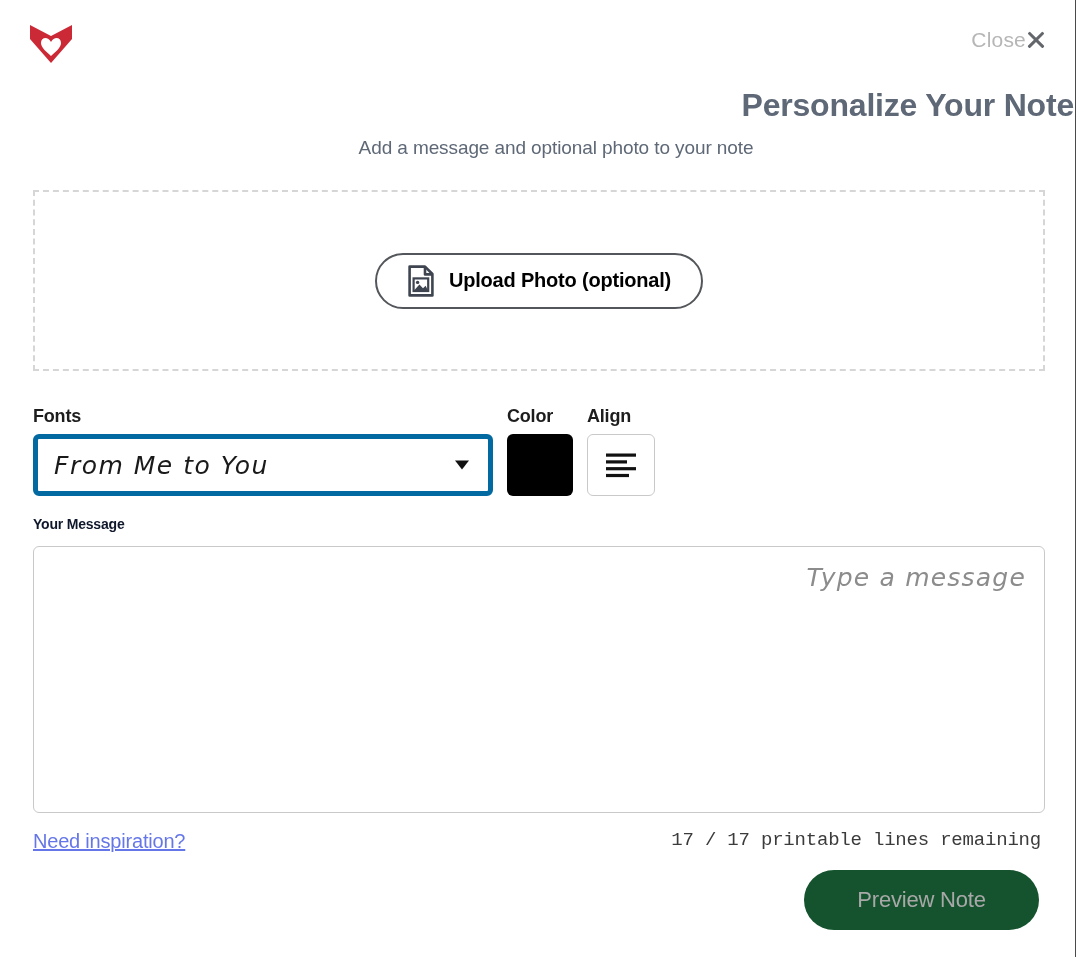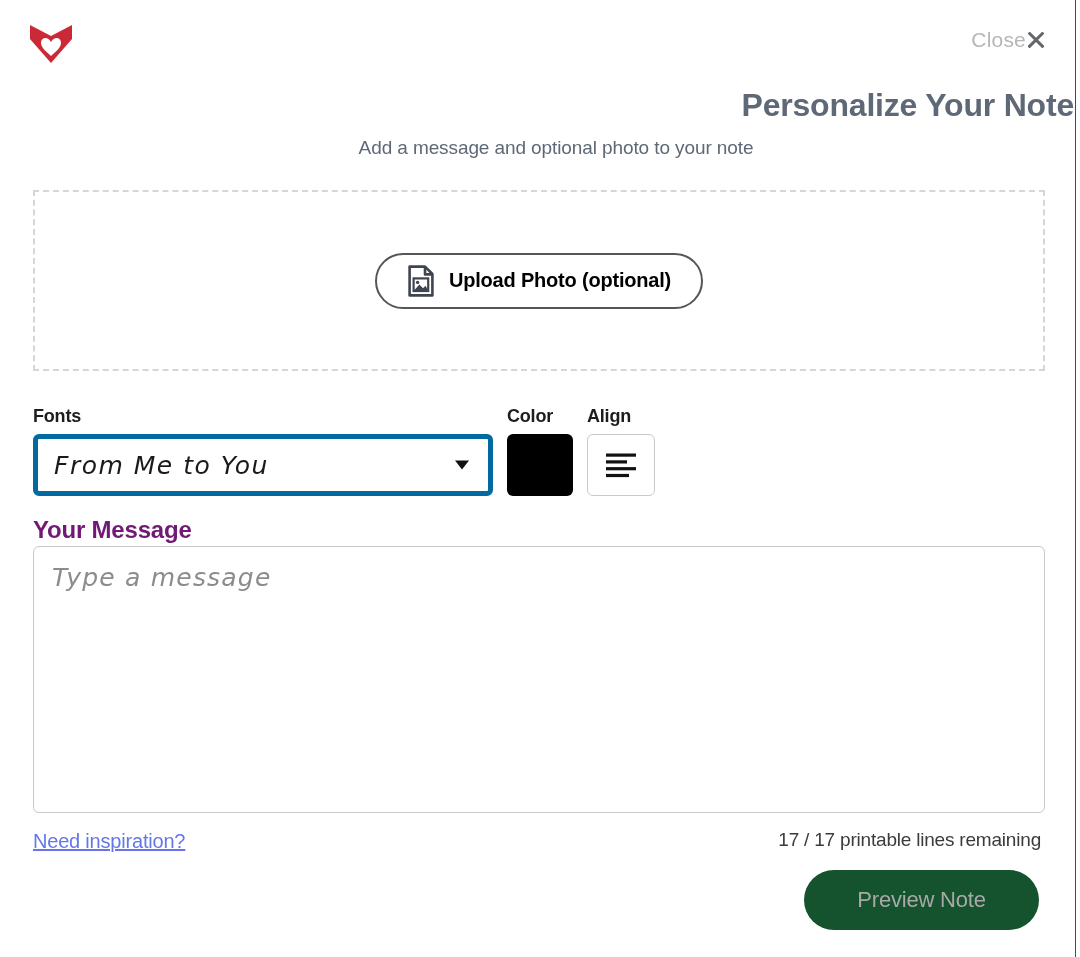--- a/index.html
+++ b/index.html
@@ -210,42 +210,43 @@
     cursor: pointer;
     padding: 0;
   }
   .align-icon { display: block; }
 
   
   .message-label {
     position: absolute;
     left: 33px;
     top: 516px;
-    font-size: 24px;
+    font-size: 14px;
     font-weight: bold;
-    color: #701a75;
+    color: #0f172a;
     letter-spacing: -0.2px;
   }
   .message-box {
     position: absolute;
     left: 33px;
     top: 546px;
     width: 1012px;
     height: 267px;
     border: 1px solid #c9c9c9;
     border-radius: 6px;
     background: #ffffff;
     padding: 16px 18px;
     resize: none;
     outline: none;
     font-family: "DejaVu Sans", sans-serif;
     font-style: italic;
     font-size: 25px;
     color: #a16207;
     letter-spacing: 1.2px;
+    text-align: right;
   }
   .message-box::placeholder {
     color: #8c8c8c;
     font-family: "DejaVu Sans", sans-serif;
     font-style: italic;
     letter-spacing: 1.2px;
   }
 
   
   .inspiration-link {
@@ -259,20 +260,21 @@
     cursor: pointer;
   }
   .lines-remaining {
     position: absolute;
     right: 33px;
     top: 829px;
     font-size: 19px;
     color: #3b3b3b;
     letter-spacing: -0.2px;
     text-align: right;
+    font-family: Liberation Mono, monospace;
   }
   .preview-btn {
     position: absolute;
     right: 35px;
     top: 870px;
     width: 235px;
     height: 60px;
     border-radius: 32px;
     background: #14532d;
     border: none;

